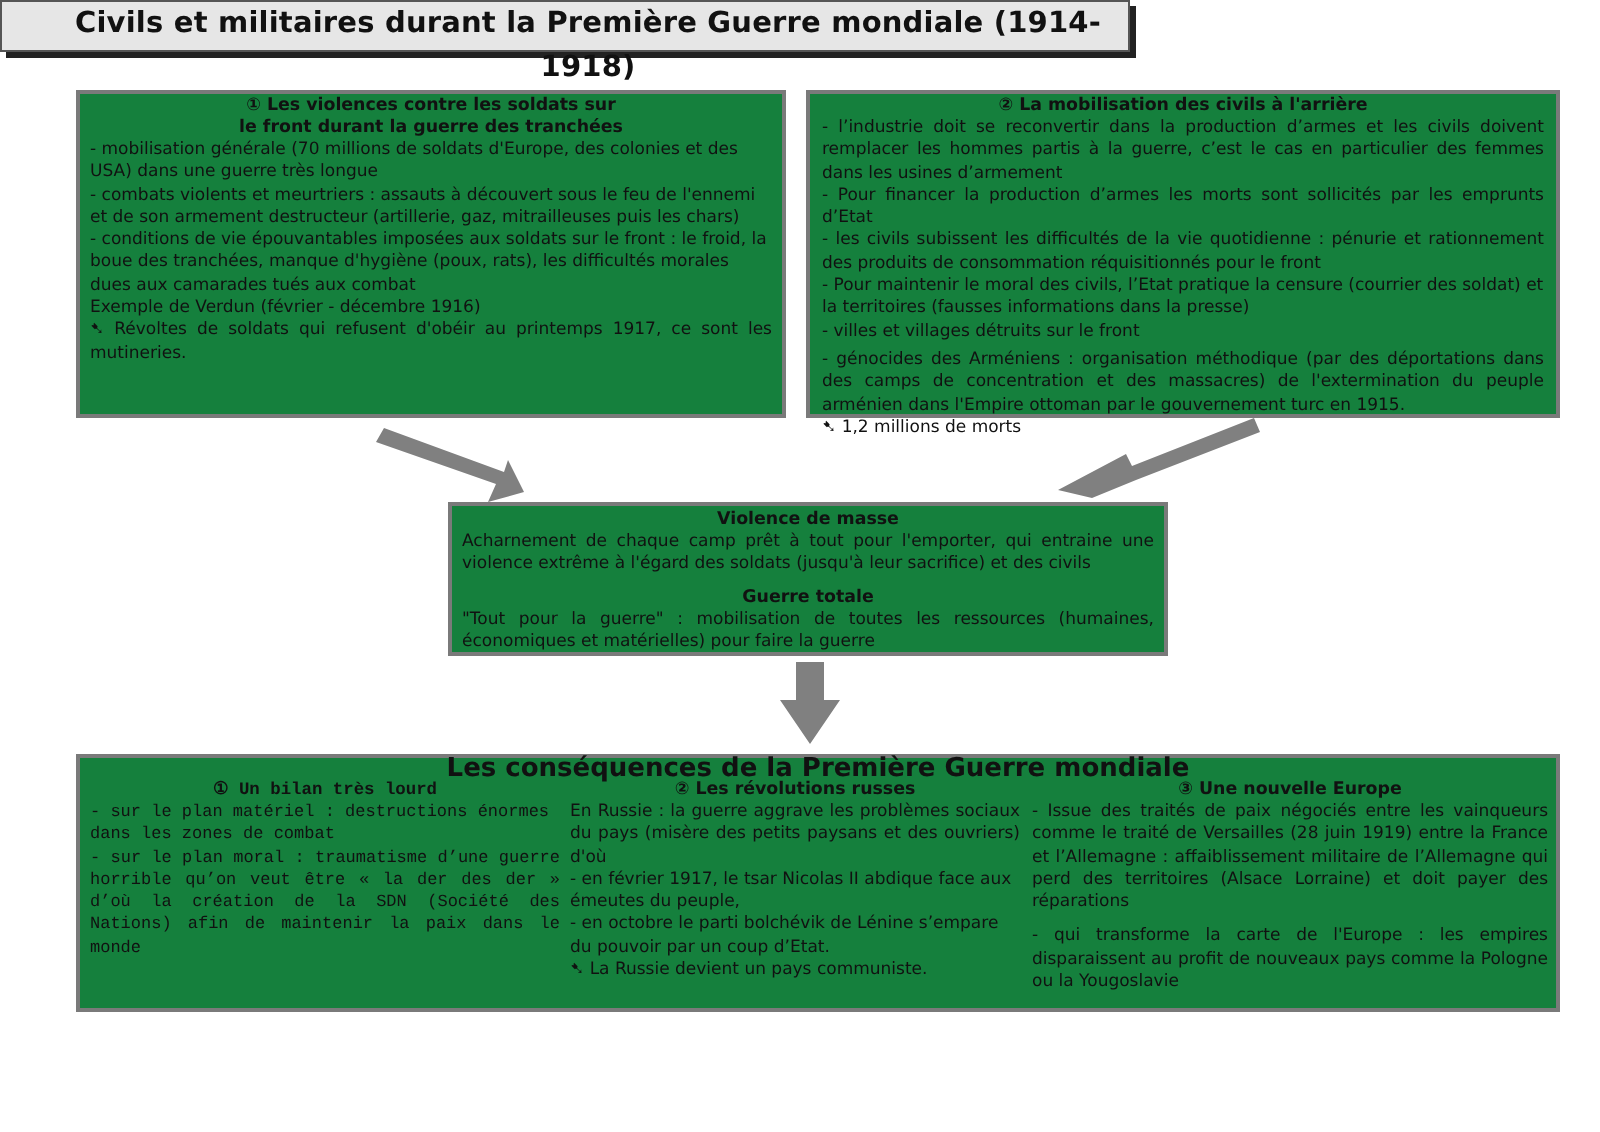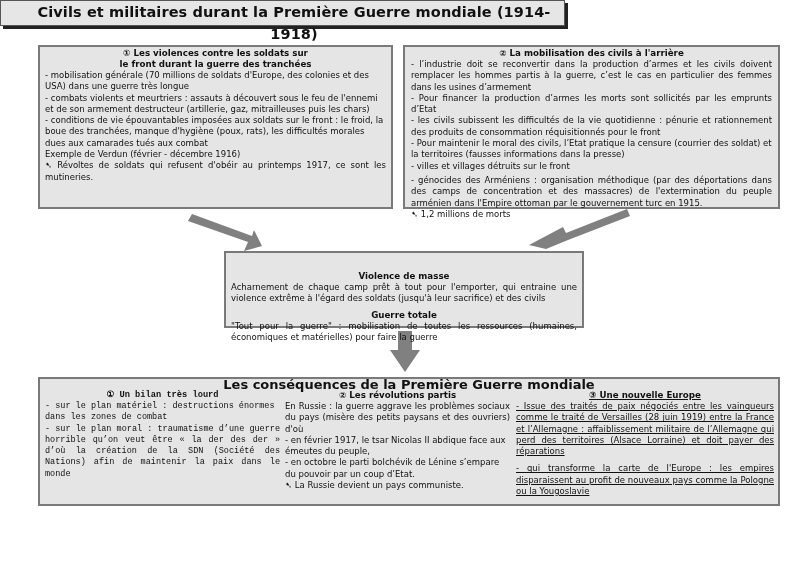--- a/index.html
+++ b/index.html
@@ -1,34 +1,34 @@
 <!DOCTYPE html>
 <html><head>
 <meta charset="utf-8">
 <style>
   html, body { margin:0; padding:0; }
   body { width:800px; height:566px; background:#ffffff; position:relative; overflow:hidden;
          font-family:"DejaVu Sans", sans-serif; color:#111; }
-  .box { position:absolute; background:#e5e5e5; border:2px solid #7a7a7a; box-sizing:border-box; }
+  .box { position:absolute; background:#15803d; border:2px solid #7a7a7a; box-sizing:border-box; }
   .title-box { left:143px; top:10px; width:540px; height:24px; background:#e6e6e6;
                border:1px solid #555; box-shadow:3px 3px 0 #222; text-align:center;padding-left:23px; }
   .title-box span { font-weight:bold; font-size:14.5px; line-height:22px; letter-spacing:0.1px; }
   .txt { font-size:8.5px; line-height:11.3px; }
   .h { font-weight:bold; text-align:center; font-size:8.7px; line-height:11px; }
   .just { text-align:justify; }
   p { margin:0; }
   .gap { height:3px; }
   #b1 { left:38px; top:45px; width:355px; height:164px; padding:1px 5px; }
   #b2 { left:403px; top:45px; width:377px; height:164px; padding:1px 6px; }
-  #mid { left:224px; top:251px; width:360px; height:77px; padding:18px 5px; }
+  #mid { left:224px; top:251px; width:360px; height:77px; padding:2px 5px; }
   #bot { left:38px; top:377px; width:742px; height:129px; }
   .col { position:absolute; top:11px; }
   #c1 { left:5px; width:235px;font-family:Liberation Mono, monospace; }
   #c2 { left:245px; width:225px; }
-  #c3 { left:476px; width:258px;text-decoration:underline; }
+  #c3 { left:476px; width:258px; }
   .bot-title { position:absolute; left:0; right:0; top:0; text-align:center; font-weight:bold; font-size:13px; line-height:12px; }
   svg.arrows { position:absolute; left:0; top:0; }
 </style>
 </head>
 <body>
 
 <svg class="arrows" width="800" height="566">
   <g fill="#808080">
 
     <polygon points="192,214 252,236 254,230 262,246 244,251 248,242 188,221"></polygon>
@@ -74,21 +74,21 @@
 </div>
 
 <div class="box txt" id="bot">
   <div class="bot-title">Les conséquences de la Première Guerre mondiale</div>
   <div class="col" id="c1">
     <p class="h">① Un bilan très lourd</p>
     <p>- sur le plan matériel : destructions énormes dans les zones de combat</p>
     <p class="just">- sur le plan moral : traumatisme d’une guerre horrible qu’on veut être « la der des der » d’où la création de la SDN (Société des Nations) afin de maintenir la paix dans le monde</p>
   </div>
   <div class="col" id="c2">
-    <p class="h">② Les révolutions partis</p>
+    <p class="h">② Les révolutions russes</p>
     <p class="just">En Russie : la guerre aggrave les problèmes sociaux du pays (misère des petits paysans et des ouvriers) d'où</p>
     <p>- en février 1917, le tsar Nicolas II abdique face aux émeutes du peuple,</p>
     <p>- en octobre le parti bolchévik de Lénine s’empare du pouvoir par un coup d’Etat.</p>
     <p>➷ La Russie devient un pays communiste.</p>
   </div>
   <div class="col" id="c3">
     <p class="h">③ Une nouvelle Europe</p>
     <p class="just">- Issue des traités de paix négociés entre les vainqueurs comme le traité de Versailles (28 juin 1919) entre la France et l’Allemagne : affaiblissement militaire de l’Allemagne qui perd des territoires (Alsace Lorraine) et doit payer des réparations</p>
     <div class="gap" style="height:6px"></div>
     <p class="just">- qui transforme la carte de l'Europe : les empires disparaissent au profit de nouveaux pays comme la Pologne ou la Yougoslavie</p>

